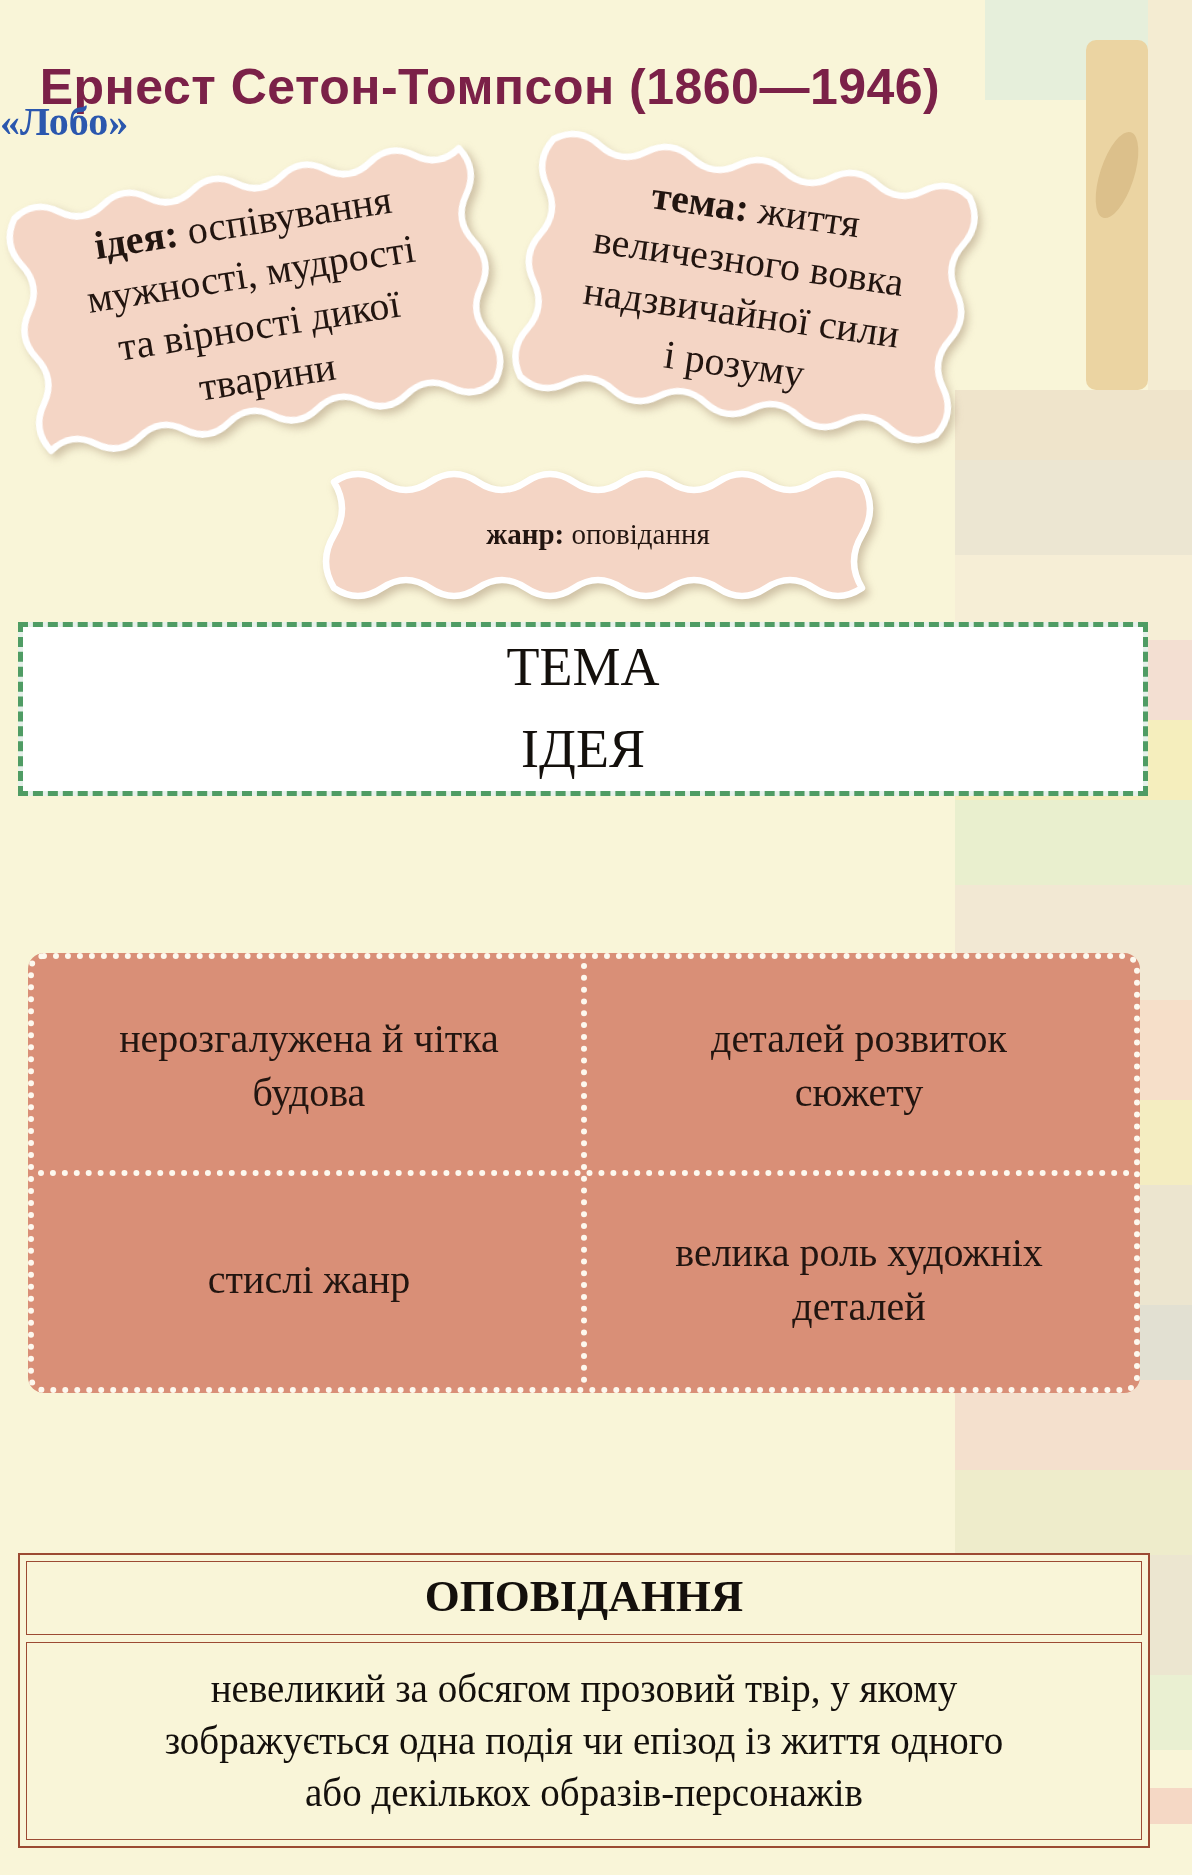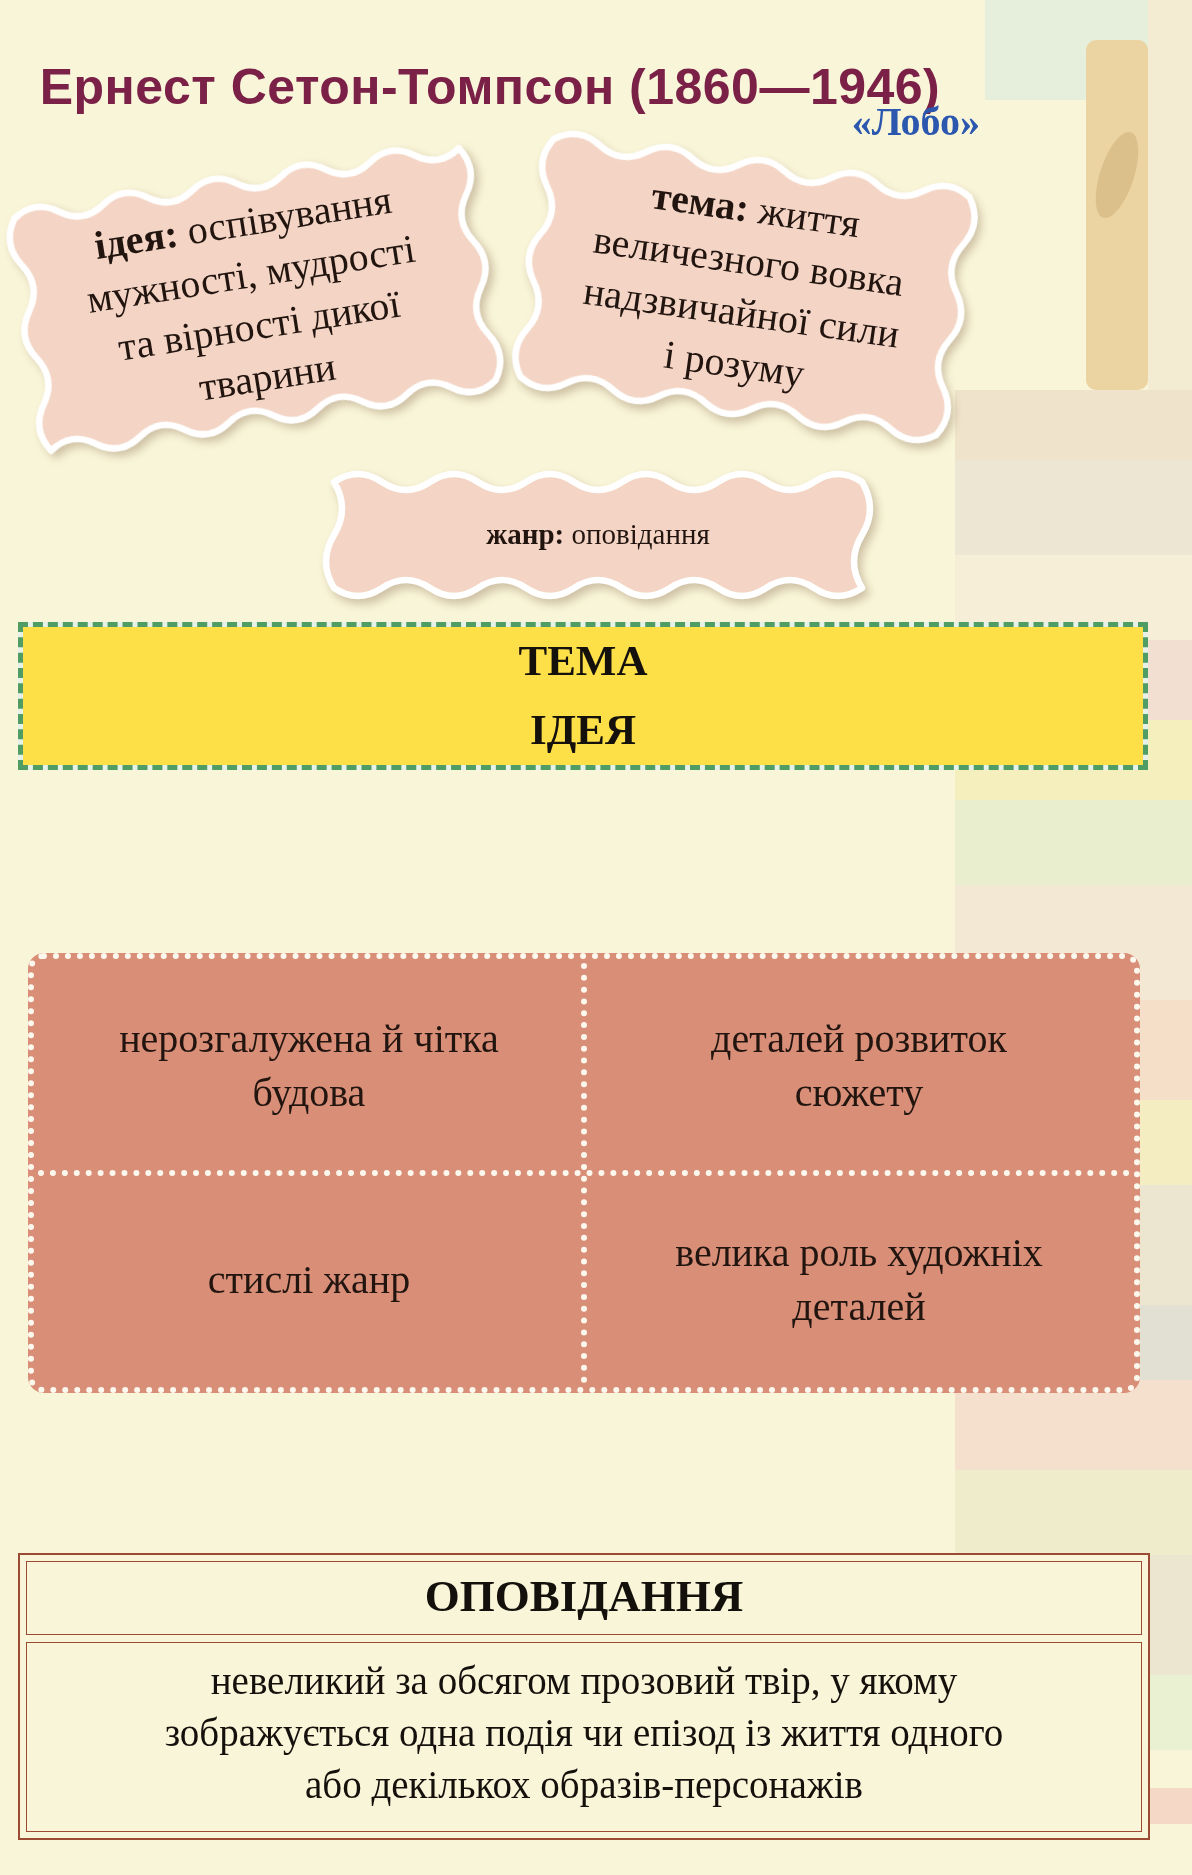--- a/index.html
+++ b/index.html
@@ -36,21 +36,21 @@
 
   .content{position:relative;z-index:1;}
 
   
   .title{
     position:absolute;left:0;top:24px;width:980px;text-align:center;
     font-family:"Liberation Sans", sans-serif;font-weight:bold;
     font-size:50px;color:#7b2148;letter-spacing:.5px;
   }
   .subtitle{
-    position:absolute;left:0;top:98px;width:980px;text-align:right;
+    position:absolute;left:0;top:98px;width:980px;text-align:left;
     font-weight:bold;font-size:40px;color:#2b57ae;
   }
 
   
   .note{position:absolute;}
   .wavy-svg{position:absolute;filter:drop-shadow(4px 5px 4px rgba(125,95,70,.35));}
   .note-inner{
     position:relative;z-index:1;width:100%;height:100%;
     display:flex;align-items:center;justify-content:center;text-align:center;
     font-size:40px;line-height:1.3;color:#221510;
@@ -64,21 +64,21 @@
 
   
   .gtable{
     position:absolute;left:18px;top:622px;width:1130px;
     border:5px dashed #4f9c64;background:#e6f1ea;box-sizing:border-box;
   }
   .gt-row{
     text-align:center;padding:9px 10px 11px;
   }
   .gt-head{
-    background:#fde047;font-weight:bold;font-size:43px;color:#14100c;
+    background:#ffffff;font-weight:normal;font-size:54px;color:#14100c;
   }
   .gt-body{
     background:#e6f1ea;font-size:37px;color:#14100c;
     border-top:5px dashed #4f9c64;border-bottom:5px dashed #4f9c64;
   }
   .gt-head:first-child{border-bottom:0;}
 
   
   .panel{
     position:absolute;left:28px;top:953px;width:1112px;height:440px;
@@ -108,21 +108,21 @@
   .defbox{
     position:absolute;left:18px;top:1553px;width:1132px;
     border:2px solid #9c4a33;background:#f9f5d8;padding:6px;box-sizing:border-box;
   }
   .defhead{
     border:1px solid #9c4a33;text-align:center;font-weight:bold;
     font-size:45px;color:#14100c;padding:8px 0 12px;margin-bottom:7px;
   }
   .defbody{
     border:1px solid #9c4a33;text-align:center;font-size:39px;line-height:1.33;
-    color:#14100c;padding:12px 10px 20px;white-space:pre-line;
+    color:#14100c;padding:20px 10px 20px;white-space:pre-line;
   }
 </style>
 </head>
 <body>
 
 <div class="bg">
   <div class="bk-green-top"></div>
   <div class="bk-cream-vert"></div>
   <div class="bk-tan-vert"></div>
   <div class="bk-tan-hole"></div>

